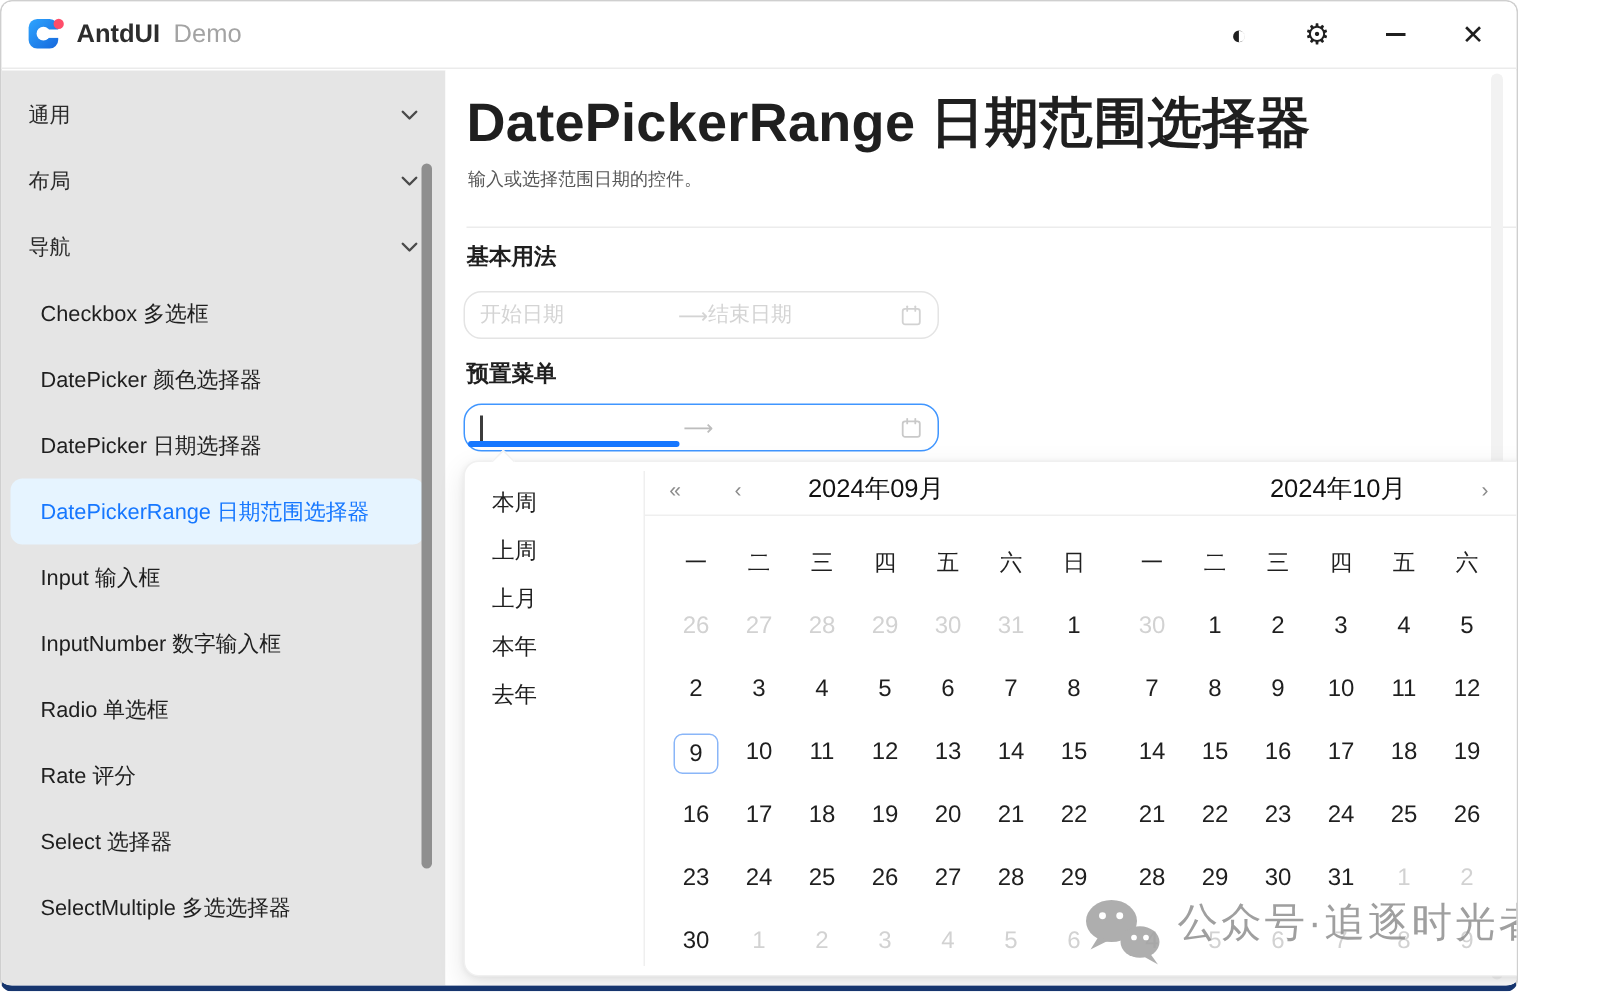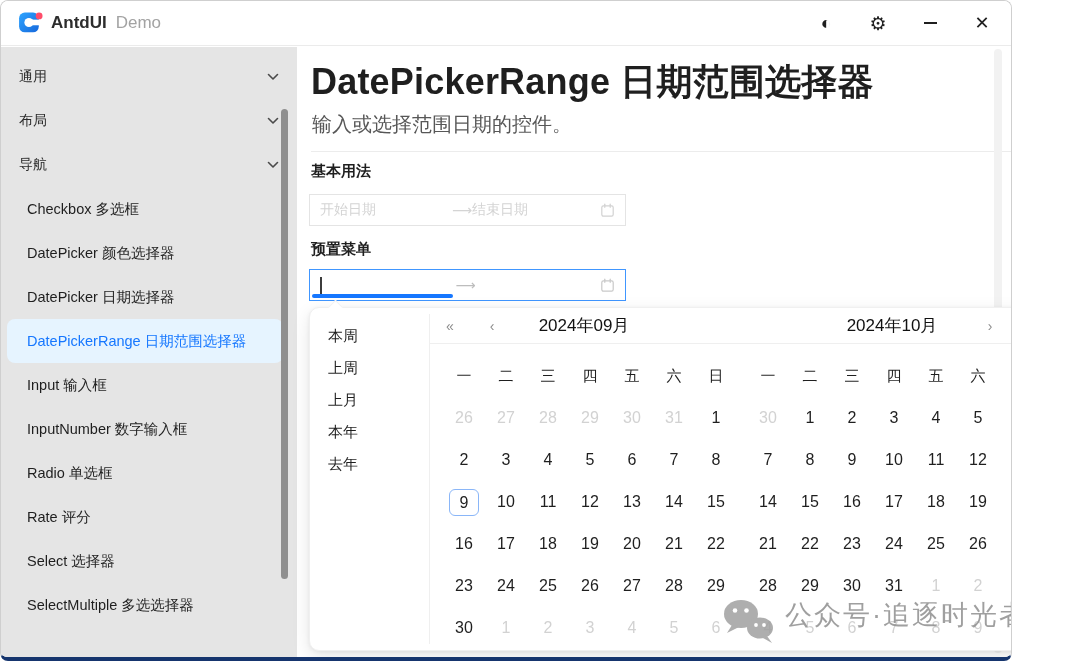--- a/index.html
+++ b/index.html
@@ -27,28 +27,28 @@
   .sb-group svg { color:#4a4a4a; }
   .sb-group.active svg { color:#1677ff; }
   .sb-item { height:44px; margin:0 14px 0 6px; display:flex; align-items:center; padding-left:20px;
              font-size:14.5px; color:#1f1f1f; border-radius:8px; cursor:pointer; white-space:nowrap; }
   .sb-item.selected { background:#e6f4ff; color:#1677ff; }
   .sb-scroll { position:absolute; left:280px; top:62px; width:7px; height:470px; background:#8f8f8f; border-radius:4px; }
 
   
   .main { position:absolute; left:296px; top:46px; right:0; bottom:0; background:#fff; }
   .page-title { position:absolute; left:14px; top:11px; font-size:36px; font-weight:600; color:#1f1f1f; letter-spacing:.2px; }
-  .page-sub { position:absolute; left:15px; top:64px; font-size:20px; color:#575757; }
+  .page-sub { position:absolute; left:15px; top:64px; font-size:12px; color:#575757; }
   .divider { position:absolute; left:14px; top:104px; width:740px; height:1px; background:#ececec; }
   .sec-h { position:absolute; left:14px; font-size:15px; font-weight:700; color:#1f1f1f; }
   .sec-basic { top:115px; }
   .sec-preset { top:193px; }
   .main-scroll { position:absolute; right:9px; top:2px; width:8px; height:604px; background:#f2f2f2; border-radius:4px; }
 
-  .range-input { position:absolute; left:12px; width:317px; height:32px; border:1px solid #e4e4e4; border-radius:0;
+  .range-input { position:absolute; left:12px; width:317px; height:32px; border:1px solid #e4e4e4; border-radius:12px;
                  background:#fff; display:flex; align-items:center; padding:12px 10px; font-size:14px; }
   .ri-basic { top:147px; }
   .ri-preset { top:222px; border:1.5px solid #4096ff; }
   .ph { color:#d4d4d4; }
   .ri-start { width:132px; }
   .ri-mid { display:flex; align-items:center; color:#d4d4d4; }
   .ri-preset .ri-mid { color:#bdbdbd; position:absolute; left:50%; transform:translateX(-60%); }
   .ri-icon { margin-left:auto; display:flex; }
   .caret { position:absolute; left:10px; top:7px; width:1.5px; height:17px; background:#3c3c3c; }
   .active-bar { position:absolute; left:2px; bottom:2px; width:141px; height:4px; background:#1677ff; border-radius:2px; }

